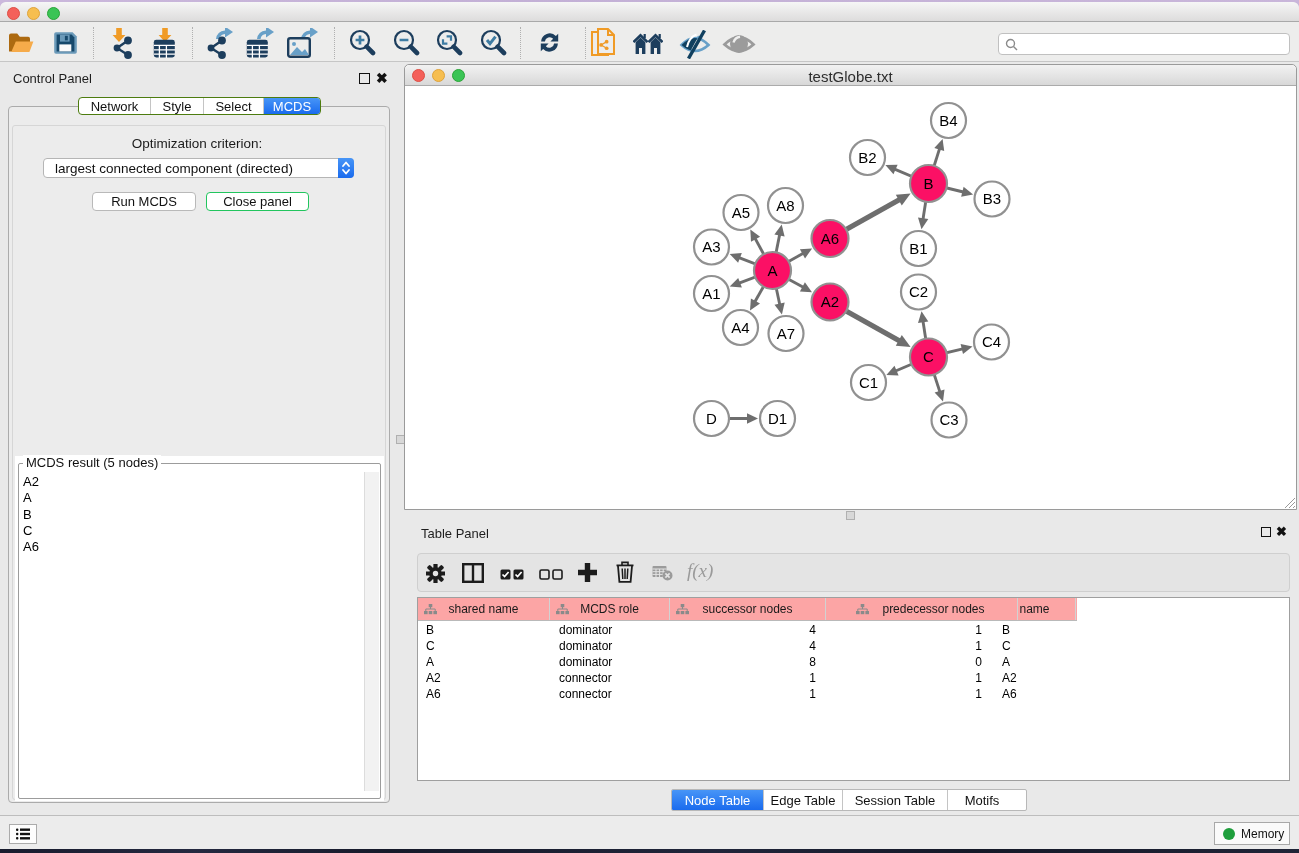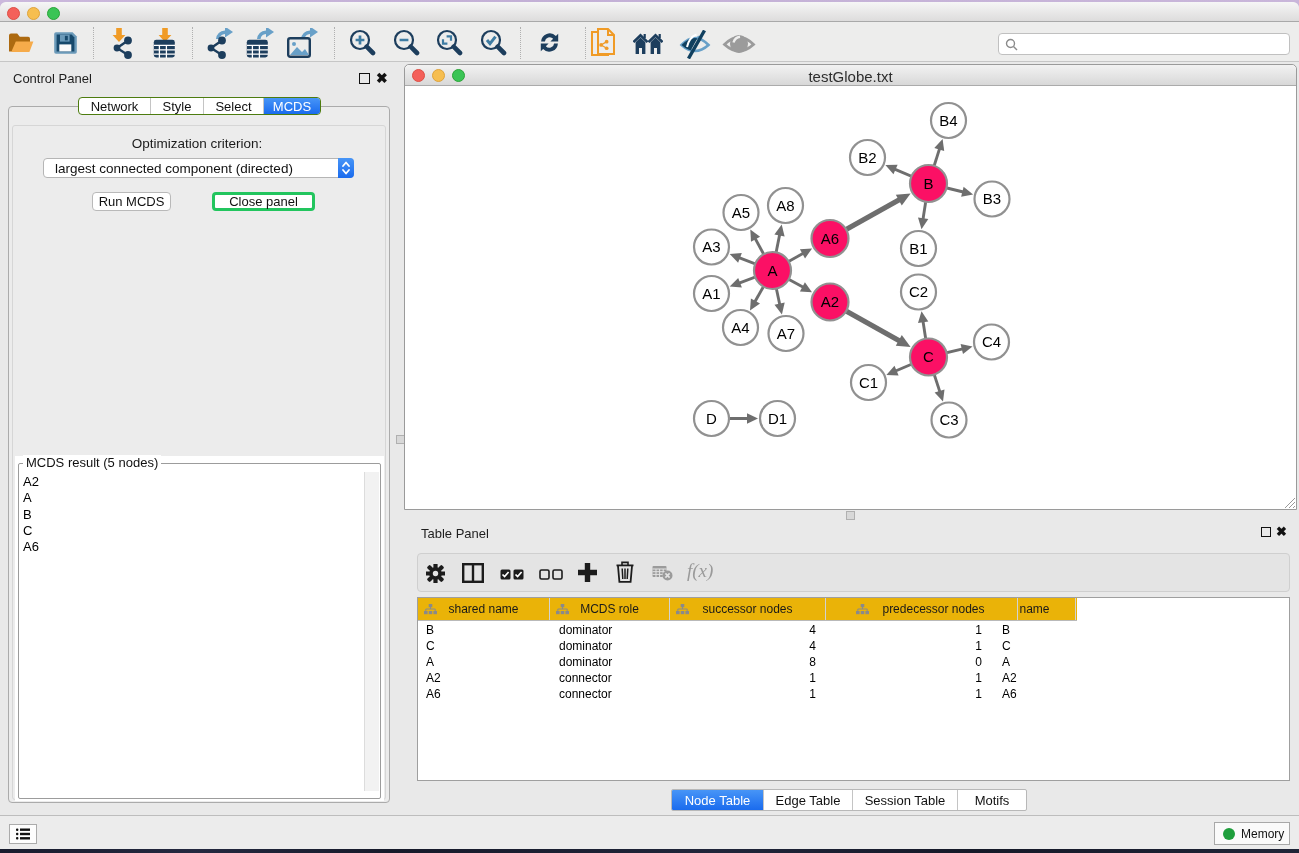--- a/index.html
+++ b/index.html
@@ -170,22 +170,22 @@
 <div class="tabseg" style="width:60px">Select</div>
 <div class="tabseg" style="width:56px;border-right:none;background:linear-gradient(#4795f7,#1a6bee);color:#fff">MCDS</div>
 </div>
 <div style="position:absolute;left:0;top:134px;width:394px;height:16px;text-align:center;font-size:13.5px;color:#1b1b1b">Optimization criterion:</div>
 <div class="abs" style="left:43px;top:156px;width:311px;height:20px;background:#fff;border:1px solid #b5b5b5;border-radius:4px">
       <div style="position:absolute;left:11px;top:2px;font-size:13.5px;color:#111">largest connected component (directed)</div>
       <div style="position:absolute;right:-1px;top:-1px;width:16px;height:20px;background:linear-gradient(#4795f7,#1a6bee);border-radius:0 4px 4px 0"><svg width="16" height="20" viewBox="0 0 16 20">
           <path d="M5 8 L8 4.5 L11 8 M5 12 L8 15.5 L11 12" stroke="#fff" stroke-width="1.8" fill="none" stroke-linecap="round" stroke-linejoin="round"></path>
         </svg></div>
     </div>
-<div style="position:absolute;left:92px;top:190px;width:79px;height:19px;background:#fff;border:1px solid #b9b9b9;border-radius:4px;font-size:13px;color:#111;display:flex;align-items:center;justify-content:center">Run MCDS</div>
-<div style="position:absolute;left:212px;top:190px;width:103px;height:19px;background:#fff;border:3px solid #22c55e;border-radius:4px;font-size:13px;color:#111;display:flex;align-items:center;justify-content:center">Close panel</div>
+<div style="position:absolute;left:92px;top:190px;width:104px;height:19px;background:#fff;border:1px solid #b9b9b9;border-radius:4px;font-size:13px;color:#111;display:flex;align-items:center;justify-content:center">Run MCDS</div>
+<div style="position:absolute;left:206px;top:190px;width:103px;height:19px;background:#fff;border:1px solid #22c55e;border-radius:4px;font-size:13px;color:#111;display:flex;align-items:center;justify-content:center">Close panel</div>
 <div style="position:absolute;left:15px;top:454px;width:369px;height:345px;background:#fff"></div>
 <div style="position:absolute;left:18px;top:461px;width:363px;height:336px;border:1px solid #9c9c9c;border-radius:2px"></div>
 <div style="position:absolute;left:23px;top:453px;background:#fff;padding:0 3px;font-size:13px;color:#111">MCDS result (5 nodes)</div>
 <div class="abs" style="left:21px;top:470px;width:357px;height:319px;background:#fff;font-size:13px;color:#000;line-height:16.3px;padding:2px 0 0 2px">A2<br>A<br>B<br>C<br>A6<div style="position:absolute;right:-1px;top:0px;width:15px;height:319px;background:#f2f2f2;border-left:1px solid #dcdcdc"></div></div>
 <div style="position:absolute;left:396px;top:433px;width:9px;height:9px;background:#d8d8d8;border:1px solid #b0b0b0"></div>
 <div style="position:absolute;left:846px;top:509px;width:9px;height:9px;background:#d8d8d8;border:1px solid #b0b0b0"></div>
 <div class="abs" style="left:404px;top:62px;width:893px;height:446px;background:#fff;border:1px solid #9a9a9a;border-radius:5px 5px 0 0">
 <div style="position:absolute;left:0;top:0;width:100%;height:21px;background:linear-gradient(#f2f2f2,#d8d8d8);border-bottom:1px solid #ababab;border-radius:5px 5px 0 0"></div>
 <div style="position:absolute;left:7px;top:4px;width:13px;height:13px;border-radius:50%;background:#f4605a;border:1px solid #dd4f45"></div>
 <div style="position:absolute;left:27px;top:4px;width:13px;height:13px;border-radius:50%;background:#f6be50;border:1px solid #dfa33b"></div>
@@ -335,21 +335,21 @@
           <rect x="0.5" y="1" width="14" height="11" rx="1"></rect>
         </g>
 <g stroke="#e4e4e4" stroke-width="1">
           <path d="M0.5 4 h14 M0.5 6.7 h14 M0.5 9.4 h14 M4 4 V12 M7.6 4 V12 M11.2 4 V12"></path>
         </g>
 <circle cx="15.5" cy="10.5" r="5" fill="#9b9b9b"></circle>
 <path d="M13.4 8.4 L17.6 12.6 M17.6 8.4 L13.4 12.6" stroke="#e4e4e4" stroke-width="1.6"></path>
 </svg></div>
 <div style="position:absolute;left:687px;top:558px;width:40px;height:24px;font-family:'Liberation Serif',serif;font-style:italic;font-size:19px;color:#9a9a9a">f(x)</div>
 <div class="abs" style="left:417px;top:595px;width:873px;height:184px;background:#fff;border:1px solid #9f9f9f">
-<div class="abs" style="left:0;top:0;width:659px;height:23px;background:#eab308;border-bottom:1px solid #b9b9b9">
+<div class="abs" style="left:0;top:0;width:659px;height:23px;background:#fca5a5;border-bottom:1px solid #b9b9b9">
 <div class="hdrcell" style="left:0px;width:132px"><svg width="13" height="12" viewBox="0 0 13 12" style="position:absolute;left:6px;top:6px">
             <g fill="#8a8a8a">
               <rect x="4.7" y="0" width="3.6" height="3.2"></rect>
               <rect x="0" y="7" width="3.6" height="3.2"></rect>
               <rect x="4.7" y="7" width="3.6" height="3.2"></rect>
               <rect x="9.4" y="7" width="3.6" height="3.2"></rect>
             </g>
             <path d="M6.5 3 V5 M1.8 7 V5 H11.2 V7" stroke="#8a8a8a" stroke-width="1" fill="none"></path>
           </svg>shared name</div>
 <div class="hdrcell" style="left:132px;width:120px"><svg width="13" height="12" viewBox="0 0 13 12" style="position:absolute;left:6px;top:6px">
@@ -412,21 +412,21 @@
 <div class="abs" style="left:0;top:88px;width:659px;height:16px;font-size:12px;line-height:16px;color:#000">
         <span style="position:absolute;left:8px">A6</span>
         <span style="position:absolute;left:141px">connector</span>
         <span style="position:absolute;left:252px;width:146px;text-align:right">1</span>
         <span style="position:absolute;left:408px;width:156px;text-align:right">1</span>
         <span style="position:absolute;left:584px">A6</span>
       </div>
 </div>
 <div class="abs" style="left:671px;top:787px;width:356px;height:22px;background:#fff;border:1px solid #b8b8b8;border-radius:2px;overflow:hidden">
 <div class="tabseg" style="width:92px;background:linear-gradient(#4795f7,#1a6bee);color:#fff">Node Table</div>
-<div class="tabseg" style="width:89px">Edge Table</div>
+<div class="tabseg" style="width:79px">Edge Table</div>
 <div class="tabseg" style="width:105px">Session Table</div>
 <div class="tabseg" style="width:68px;border-right:none">Motifs</div>
 </div>
 <div style="position:absolute;left:0;top:813px;width:1299px;height:34px;background:#ececec;border-top:1px solid #bdbdbd"></div>
 <div class="abs" style="left:9px;top:822px;width:28px;height:20px;background:#fdfdfd;border:1px solid #ababab;display:flex;align-items:center;justify-content:center">
       <svg width="14" height="12" viewBox="0 0 14 12">
         <g fill="#111">
           <rect x="0" y="0.5" width="2.4" height="2.4" rx="1"></rect>
           <rect x="4" y="0.5" width="10" height="2.4"></rect>
           <rect x="0" y="4.8" width="2.4" height="2.4" rx="1"></rect>

